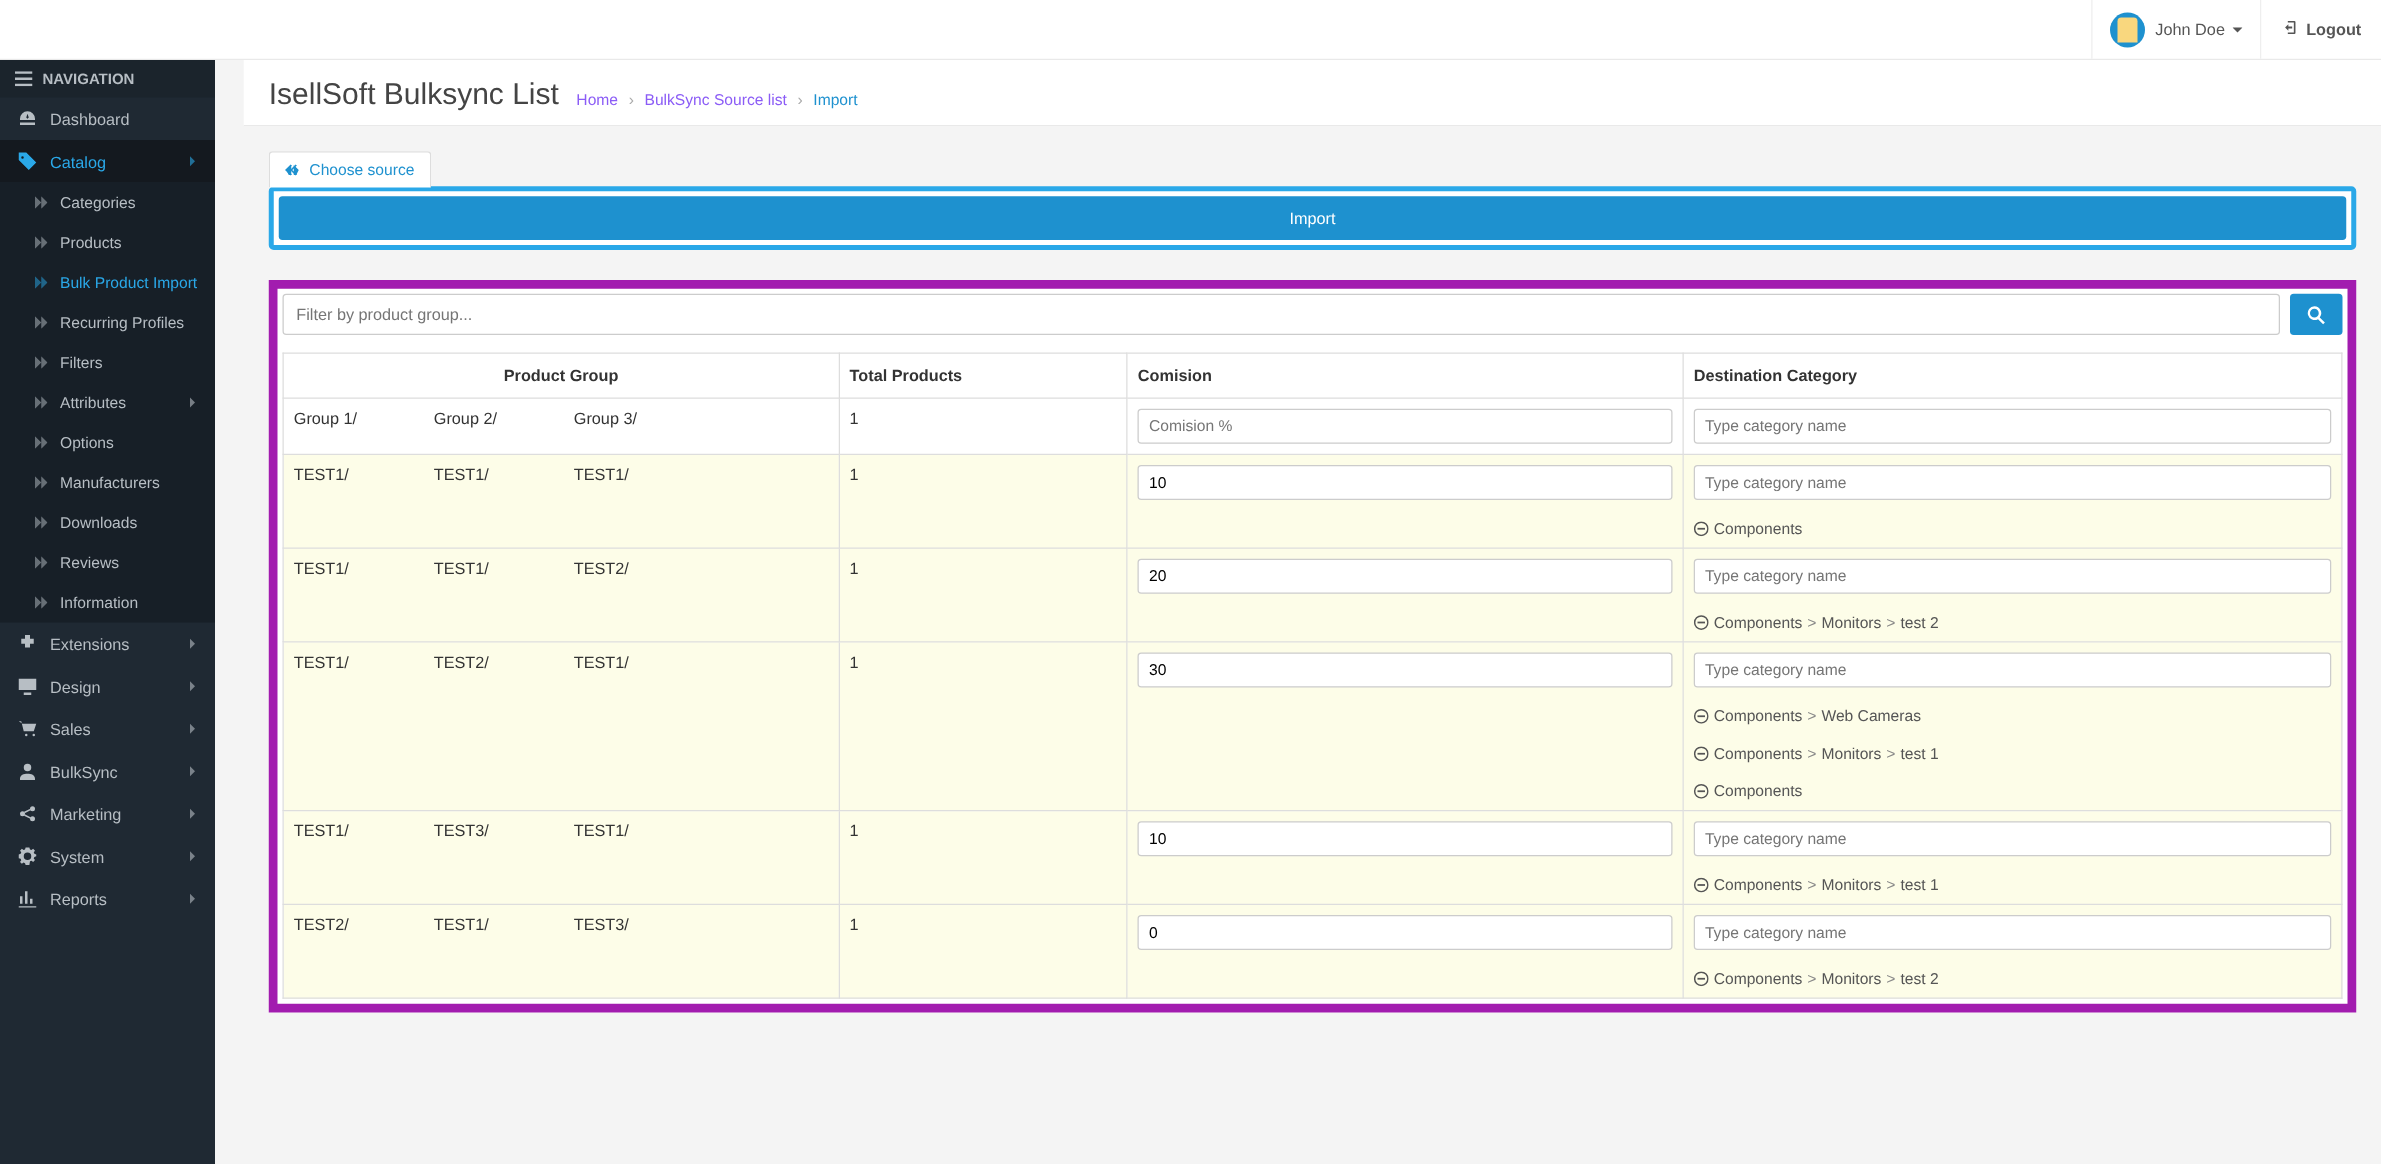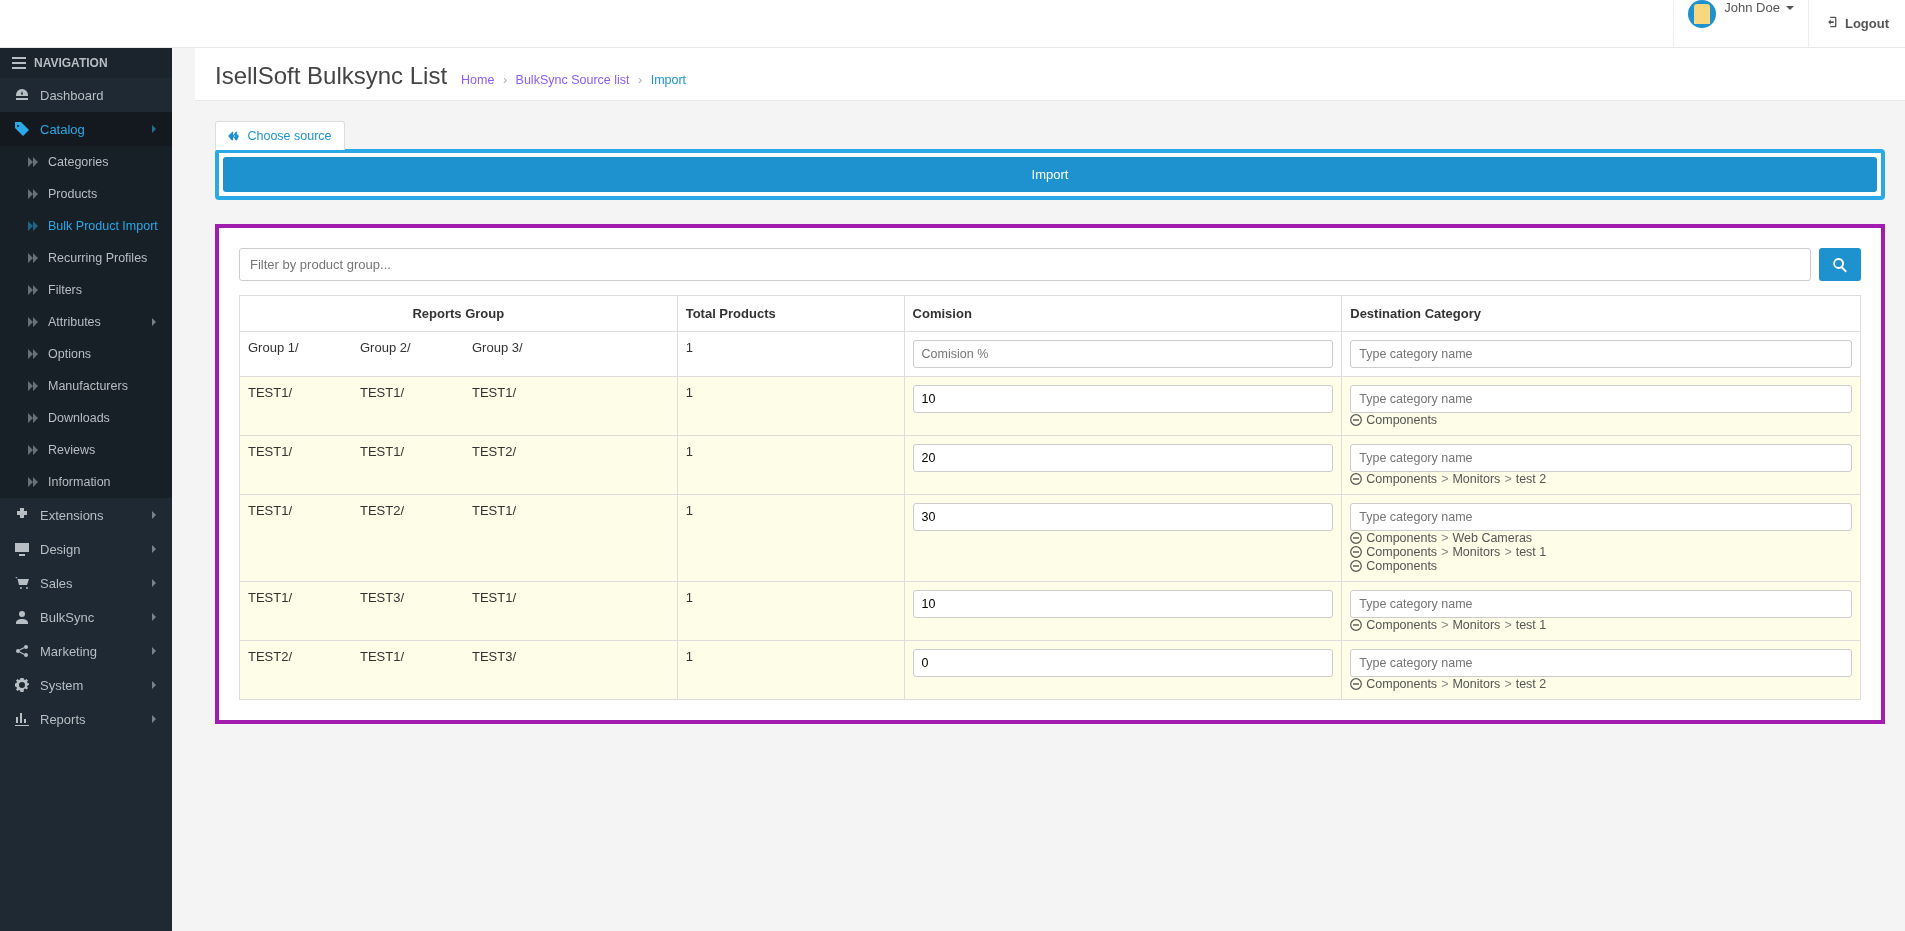--- a/index.html
+++ b/index.html
@@ -4,21 +4,21 @@
 <style>
 * { box-sizing: border-box; margin: 0; padding: 0; }
 body { font-family: -apple-system, BlinkMacSystemFont, "Segoe UI", Helvetica, Arial, sans-serif; font-size: 13px; color: #333; background: #f4f4f4; }
 
 
 .topbar { position: fixed; top:0; left:0; right:0; height:48px; background:#fff; border-bottom:1px solid #e9e9e9; display:flex; align-items:center; z-index:100; }
 .logo { width:195px; padding-left:18px; display:flex; align-items:center; height:100%; border-right:1px solid #eee;}
 .logo-text { color:#1e91cf; font-weight:700; font-size:22px; letter-spacing:-0.5px;}
 .logo-cart { margin-left:4px; }
 .topbar-right { margin-left:auto; display:flex; align-items:center; height:100%; }
-.user-btn { display:flex; padding:0 14px; height:100%; border-left:1px solid #eee; cursor:pointer; color:#555;}
+.user-btn { display:flex; align-items:center; padding:0 14px; height:100%; border-left:1px solid #eee; cursor:pointer; color:#555;}
 .avatar { width:28px; height:28px; border-radius:50%; background:#1e91cf; margin-right:8px; display:flex; align-items:center; justify-content:center; overflow:hidden;}
 .avatar-inner { width:16px; height:20px; background:#f9d77e; border-radius:3px 3px 0 0; position:relative;}
 .caret { margin-left:6px; }
 .logout-btn { display:flex; align-items:center; padding:0 16px; height:100%; border-left:1px solid #eee; cursor:pointer; color:#555;font-weight:bold;}
 .logout-btn svg { margin-right:6px;}
 
 
 .sidebar { position:fixed; top:48px; left:0; bottom:0; width:172px; background:#1f2933; color:#b7bec4; overflow-y:auto;}
 .nav-header { background:#1b242c; padding:8px 12px; font-size:12px; font-weight:600; display:flex; align-items:center;}
 .nav-header svg { margin-right:8px;}
@@ -41,33 +41,33 @@
 .breadcrumb .bc-active { color:#1e91cf;}
 .breadcrumb .bc-link { color:#8b5cf6; cursor:pointer;}
 
 .panel-area { padding:20px;}
 .source-tab-wrap { }
 .source-tab { display:inline-block; background:#fff; border:1px solid #ddd; border-bottom:none; padding:7px 12px; font-size:12.5px; color:#1e91cf; border-radius:3px 3px 0 0; cursor:pointer;}
 .source-tab svg { margin-right:4px; vertical-align:-1px;}
 .import-frame { border:4px solid #2aa8e8; border-radius:4px; background:#fff; margin-top:-1px; padding:4px;}
 .import-btn { background:#1e91cf; color:#fff; text-align:center; padding:10px; border-radius:3px; cursor:pointer; font-size:13px;}
 
-.data-panel { background:#fff; border:4px solid #a21caf; margin-top:24px; padding:20px;}
+.data-panel { background:#fff; border:7px solid #a21caf; margin-top:24px; padding:4px;}
 .filter-row { display:flex; gap:8px; margin-bottom:14px;}
 .filter-input { flex:1; padding:8px 10px; border:1px solid #ccc; border-radius:3px; font-size:13px;}
 .search-btn { width:42px; background:#1e91cf; color:#fff; border:none; border-radius:3px; display:flex; align-items:center; justify-content:center; cursor:pointer;}
 
 .tbl { width:100%; border-collapse:collapse; border:1px solid #ddd;}
 .tbl th { text-align:left; font-weight:600; padding:10px 8px; border:1px solid #ddd; background:#fff; font-size:13px; color:#333;}
 .tbl td { padding:8px; border:1px solid #ddd; vertical-align:top; font-size:13px;}
 .tbl tr.hl td { background:#fdfde8;}
 .pg-cell { display:flex; gap:22px;}
 .pg-col { min-width:90px;}
 .inp { width:100%; padding:6px 8px; border:1px solid #ccc; border-radius:3px; font-size:12.5px; background:#fff;}
-.cat-line { display:flex; align-items:center; margin-top:0; font-size:12.5px; color:#555;}
+.cat-line { display:flex; align-items:center; margin-top:16px; font-size:12.5px; color:#555;}
 .cat-line svg { margin-right:4px; flex-shrink:0;}
 .cat-sep { margin:0 4px; color:#888;}
 
 
 svg { fill: currentColor; }
 </style>
 </head>
 <body>
 
 <div class="topbar">
@@ -292,21 +292,21 @@
         <button class="search-btn">
           <svg width="16" height="16" viewBox="0 0 16 16">
               <path d="M6.5 1a5.5 5.5 0 014.3 8.9l4.1 4.1-1.4 1.4-4.1-4.1A5.5 5.5 0 116.5 1zm0 2a3.5 3.5 0 100 7 3.5 3.5 0 000-7z" fill="#fff"></path>
             </svg>
         </button>
       </div>
 
       <table class="tbl">
         <thead>
           <tr>
-            <th style="width:27%;text-align:center">Reports Group</th>
+            <th style="width:27%;text-align:center">Product Group</th>
             <th style="width:14%">Total Products</th>
             <th style="width:27%">Comision</th>
             <th>Destination Category</th>
           </tr>
         </thead>
         <tbody id="tbody">
 
           <tr>
             <td>
               <div class="pg-cell">

